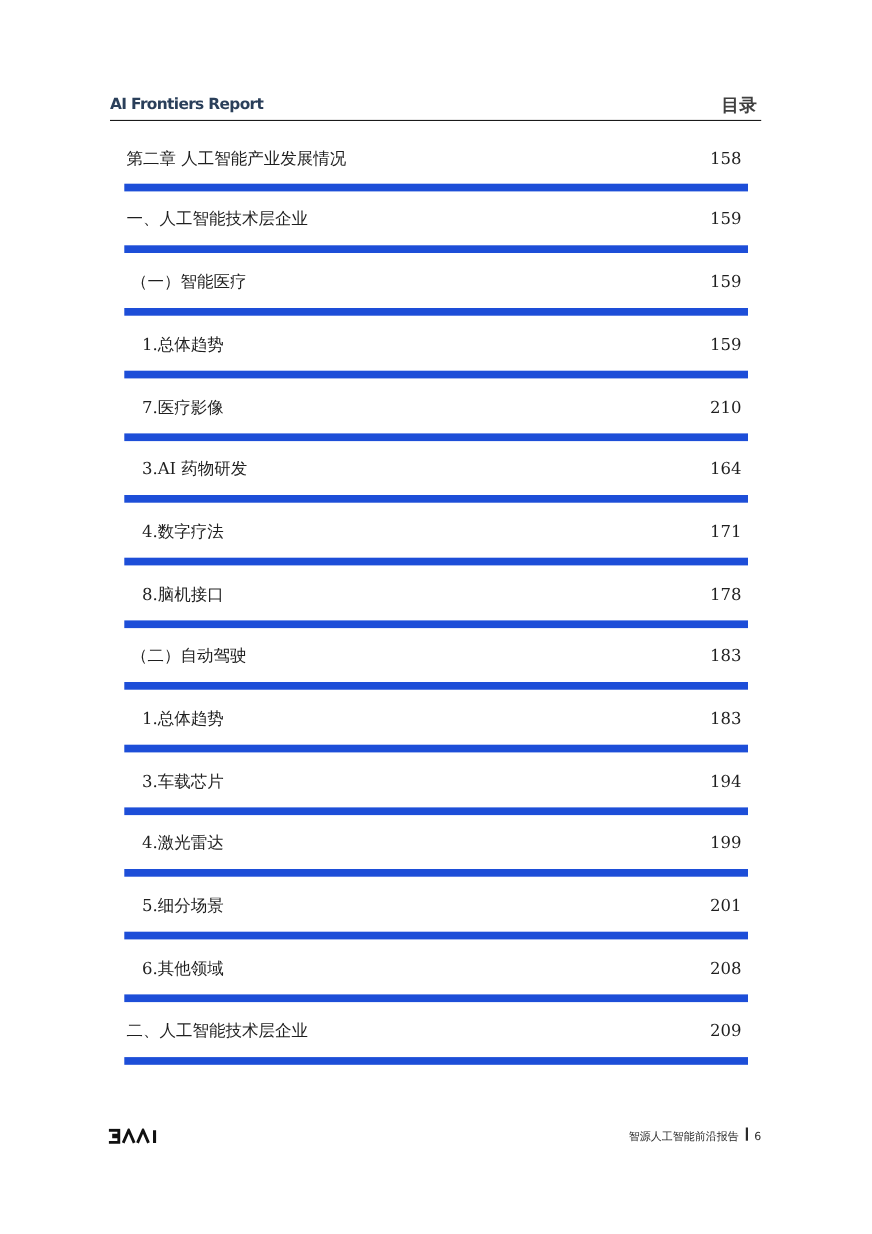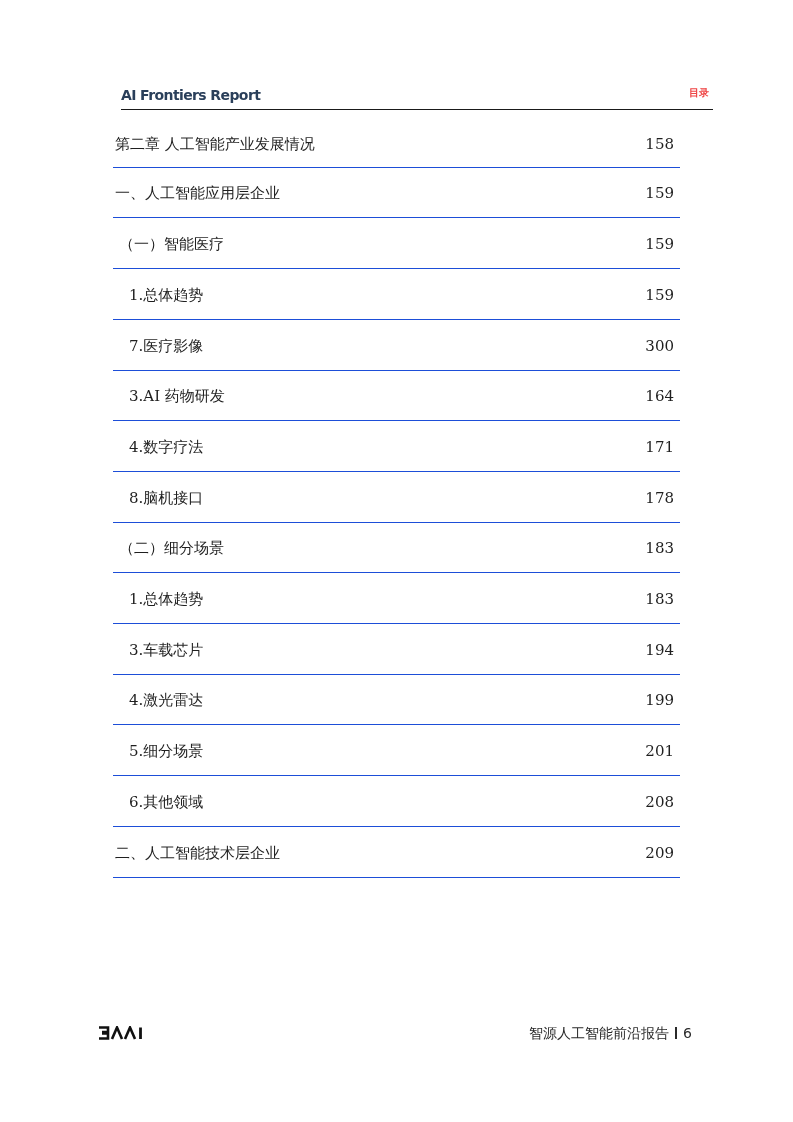--- a/index.html
+++ b/index.html
@@ -15,54 +15,53 @@
       font-family: "DejaVu Serif", "Liberation Serif", serif;
       color: #1f1f1f;
     }
     .header {
       position: absolute;
       left: 100px;
       top: 86px;
       width: 592px;
       height: 23px;
       border-bottom: 1px solid #1a1a1a;
-      margin-left: 21px;
     }
     .header-left {
       position: absolute;
       left: 0;
       top: 1px;
       font-family: "DejaVu Sans", "Liberation Sans", sans-serif;
       font-size: 14px;
       font-weight: bold;
       color: #2a3f5a;
       letter-spacing: -0.6px;
     }
     .header-right {
       position: absolute;
       right: 4px;
       top: 0;
       font-family: "DejaVu Sans", "Liberation Sans", sans-serif;
-      font-size: 10px;
+      font-size: 16px;
       font-weight: bold;
-      color: #ef4444;
+      color: #404040;
     }
     .toc {
       position: absolute;
       left: 113px;
       top: 118px;
       width: 567px;
       margin: 0;
       padding: 0;
       list-style: none;
     }
     .toc-row {
       position: relative;
       height: 50px;
-      border-bottom: 1px solid #1d4ed8;
+      border-bottom: 7px solid #1d4ed8;
       box-sizing: content-box;
       margin-top: -0.3px;
     }
     .toc-row:first-child { height: 49px; }
     .toc-title {
       position: absolute;
       top: 16px;
       font-size: 15px;
       line-height: 20px;
       color: #1f1f1f;
@@ -96,21 +95,21 @@
       font-size: 14px;
       letter-spacing: 3px;
       color: #111;
     }
     .footer-logo svg { display: block; }
     .footer-right {
       position: absolute;
       right: 0;
       top: 0;
       font-family: "DejaVu Sans", "Liberation Sans", sans-serif;
-      font-size: 14px;
+      font-size: 10px;
       color: #2a2a2a;
       white-space: nowrap;
     }
     .footer-sep {
       display: inline-block;
       width: 2px;
       height: 12px;
       background: #2a2a2a;
       margin: 0 6px;
       vertical-align: -1px;
@@ -123,49 +122,49 @@
   <span class="header-left">AI Frontiers Report</span>
   <span class="header-right">目录</span>
 </div>
 
 <ul class="toc" id="toc">
     <li class="toc-row lvl-0">
       <span class="toc-title">第二章  人工智能产业发展情况</span>
       <span class="toc-page">158</span>
     </li>
     <li class="toc-row lvl-1">
-      <span class="toc-title">一、人工智能应用层企业</span>
+      <span class="toc-title">一、人工智能技术层企业</span>
       <span class="toc-page">159</span>
     </li>
     <li class="toc-row lvl-2">
       <span class="toc-title">（一）智能医疗</span>
       <span class="toc-page">159</span>
     </li>
     <li class="toc-row lvl-3">
       <span class="toc-title">1.总体趋势</span>
       <span class="toc-page">159</span>
     </li>
     <li class="toc-row lvl-3">
       <span class="toc-title">7.医疗影像</span>
-      <span class="toc-page">300</span>
+      <span class="toc-page">210</span>
     </li>
     <li class="toc-row lvl-3">
       <span class="toc-title">3.AI 药物研发</span>
       <span class="toc-page">164</span>
     </li>
     <li class="toc-row lvl-3">
       <span class="toc-title">4.数字疗法</span>
       <span class="toc-page">171</span>
     </li>
     <li class="toc-row lvl-3">
       <span class="toc-title">8.脑机接口</span>
       <span class="toc-page">178</span>
     </li>
     <li class="toc-row lvl-2">
-      <span class="toc-title">（二）细分场景</span>
+      <span class="toc-title">（二）自动驾驶</span>
       <span class="toc-page">183</span>
     </li>
     <li class="toc-row lvl-3">
       <span class="toc-title">1.总体趋势</span>
       <span class="toc-page">183</span>
     </li>
     <li class="toc-row lvl-3">
       <span class="toc-title">3.车载芯片</span>
       <span class="toc-page">194</span>
     </li>

